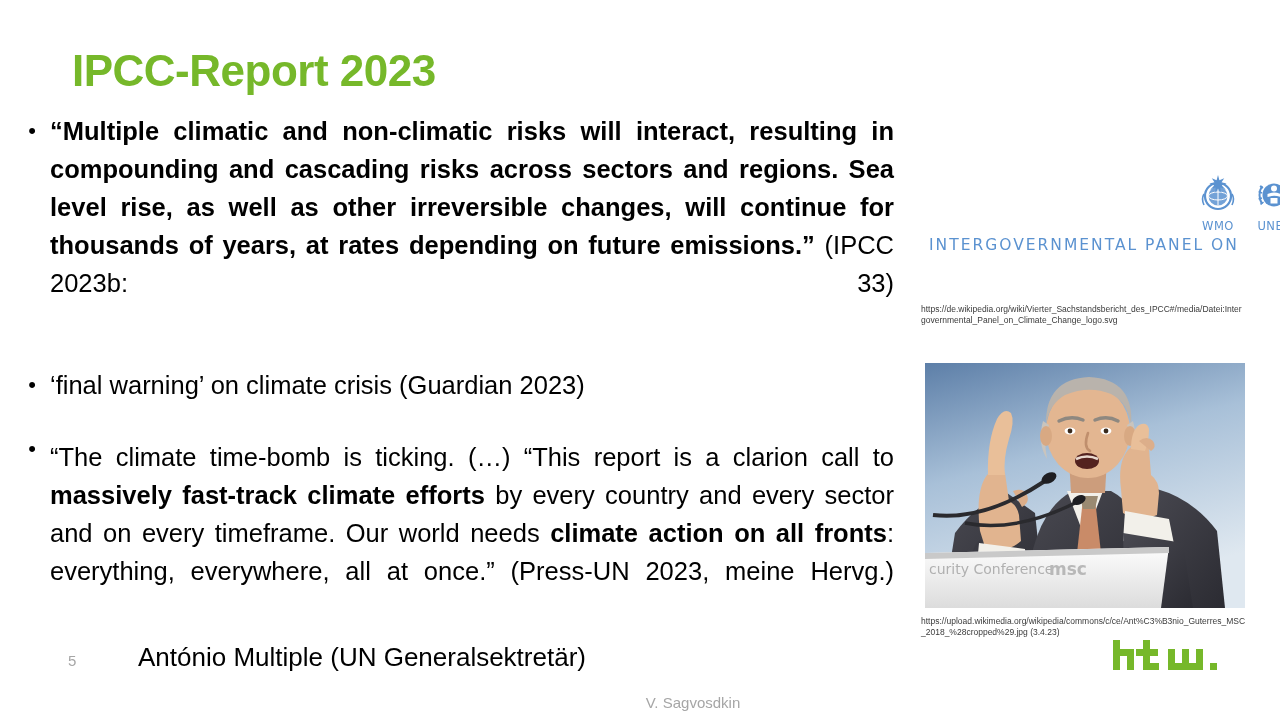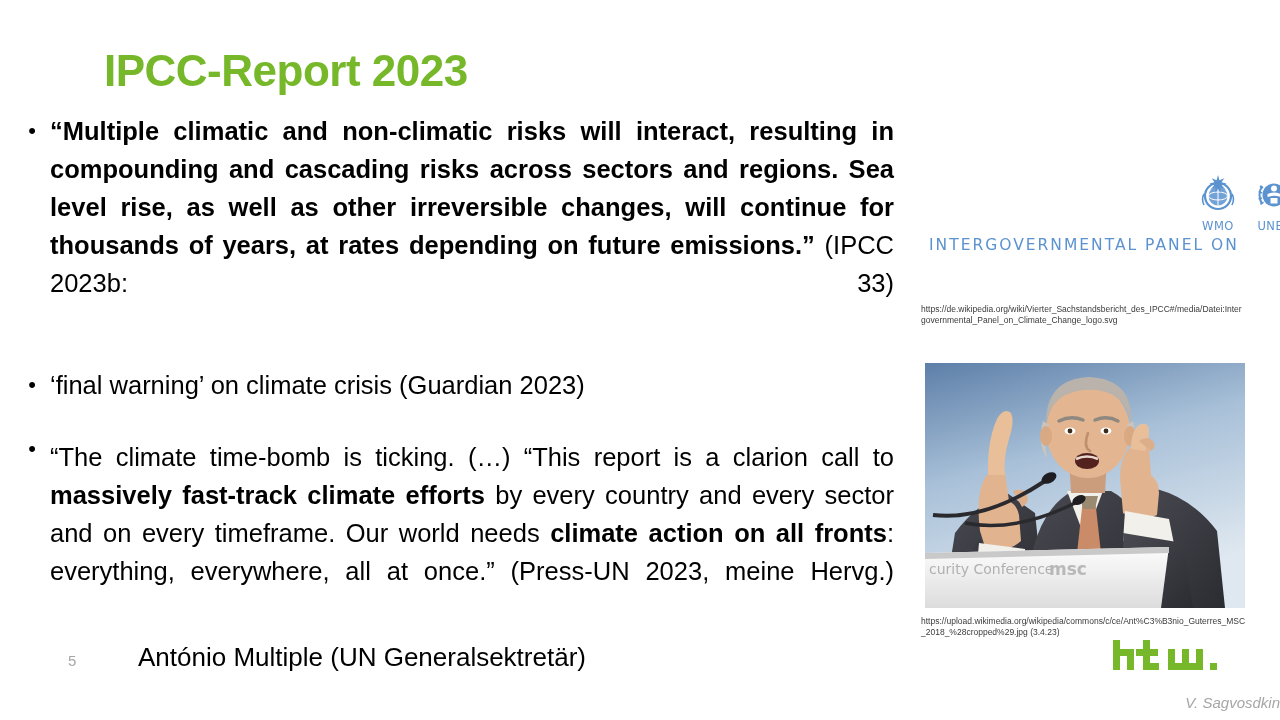--- a/index.html
+++ b/index.html
@@ -20,21 +20,20 @@
   #slide-title {
     position: absolute;
     left: 72px;
     top: 48px;
     font-size: 44px;
     font-weight: bold;
     color: #76b82a;
     letter-spacing: -0.5px;
     line-height: 1.05;
     white-space: nowrap;
-    margin-left: 32px;
   }
 
   
   #body-column {
     position: absolute;
     left: 14px;
     top: 112px;
     width: 880px;
   }
 
@@ -93,25 +92,24 @@
     font-size: 15px;
     color: #a6a6a6;
   }
 
   
   #footer-author {
     position: absolute;
     left: 16px;
     right: 0;
     top: 694px;
-    text-align: right;
+    text-align: center;
     font-size: 15px;
     color: #a6a6a6;
     padding-left: 90px;
-    font-style: italic;
   }
 
   
   #ipcc-logo-block {
     position: absolute;
     left: 925px;
     top: 100px;
     width: 330px;
     height: 190px;
   }

